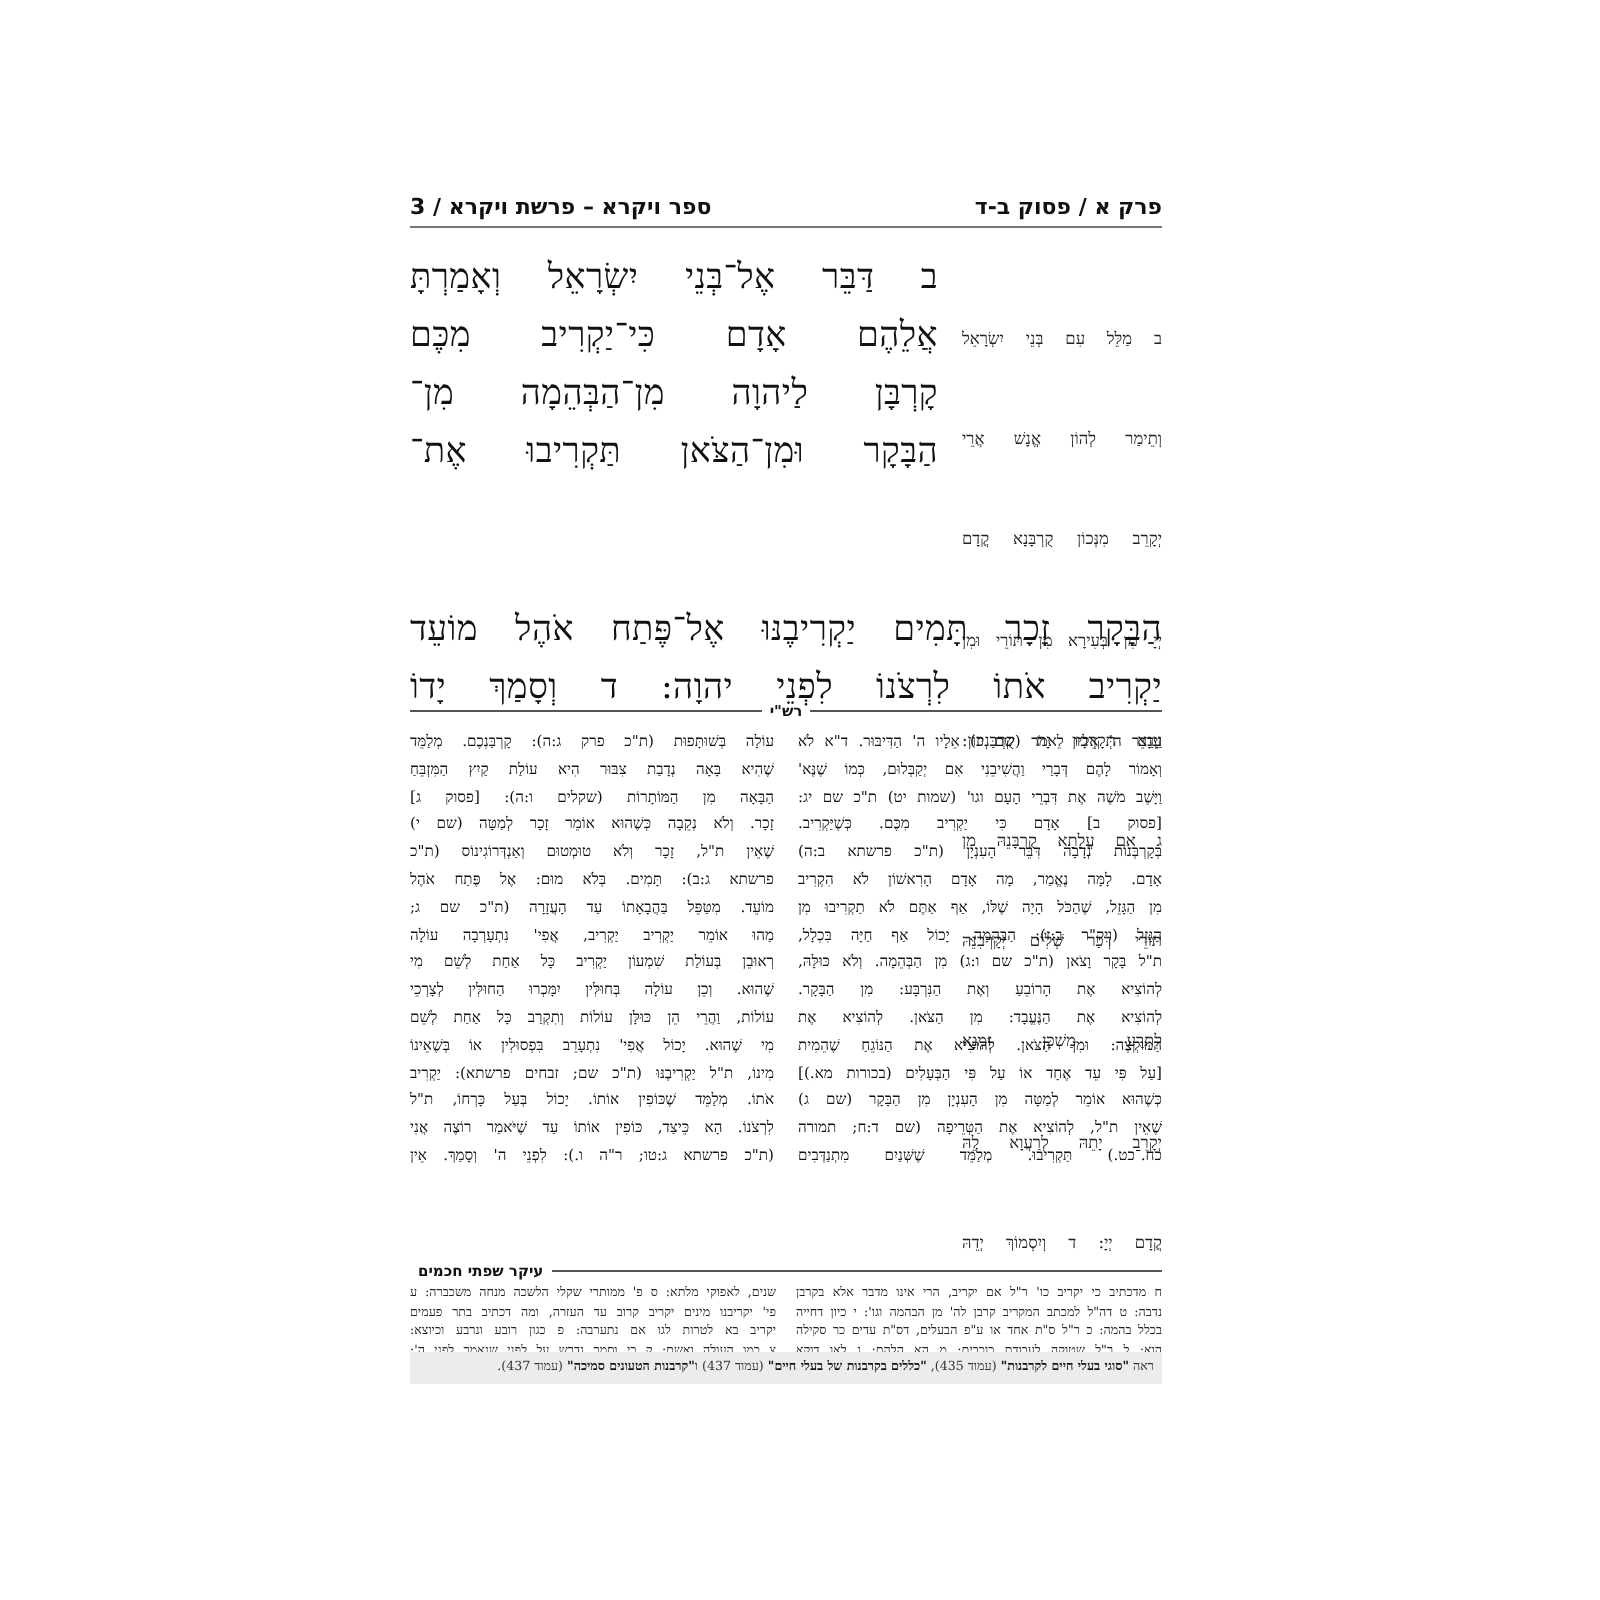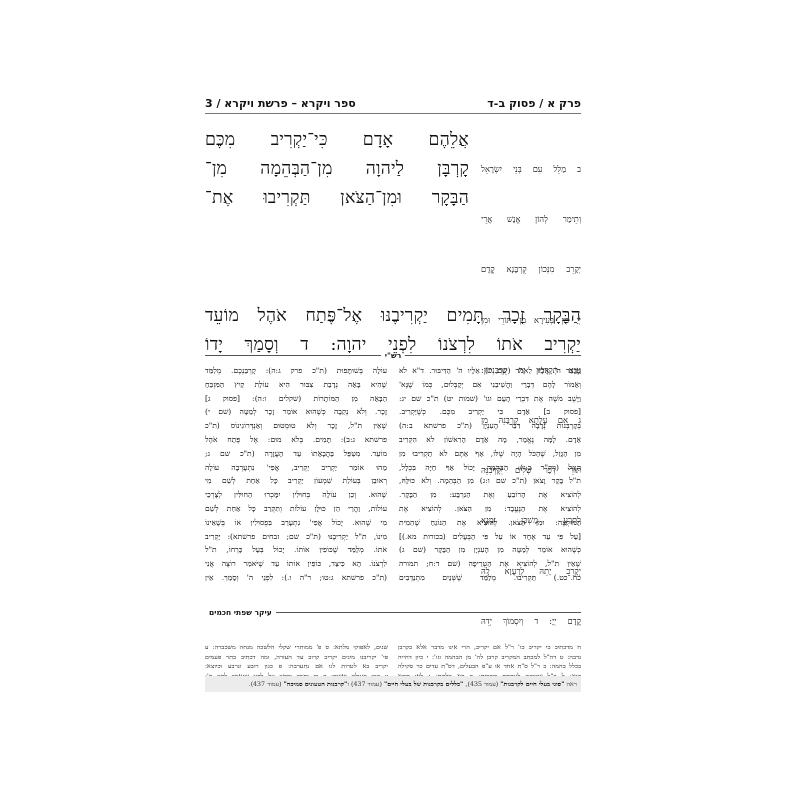--- a/index.html
+++ b/index.html
@@ -10,21 +10,21 @@
   .verse-area { position:absolute; top:33px; left:0; right:0; }
   .targum { position:absolute; right:0; top:0; width:100px; font-size:8.3px; line-height:11.2px; text-align:justify; text-align-last:justify; color:#222; }
   .targum div { white-space:nowrap; text-align-last:justify;margin-top:39px; }
   .mikra-lines-narrow { position:absolute; right:112px; top:0; width:264px; }
   .mikra-line { font-size:17.5px; line-height:29px; white-space:nowrap; text-align:justify; text-align-last:justify; font-weight:500; letter-spacing:0.2px; }
   .mikra-lines-wide { position:absolute; right:0; top:176px; width:376px; }
   .divider { position:absolute; left:0; right:0; height:10px; display:flex; align-items:center; }
   .divider .line { flex:1; border-top:1px solid #555; }
   .divider .label { font-size:7.5px; padding:0 4px; font-family:"DejaVu Sans", sans-serif; font-weight:bold; }
   .divider.rashi { top:258px; }
-  .divider.sifsei { top:515px;justify-content:space-between; }
+  .divider.sifsei { top:538px;justify-content:space-between; }
   .divider.sifsei .label { order:2; }
   .divider.sifsei .line { order:1; }
   .rashi-cols { position:absolute; top:272px; left:0; right:0; display:flex; gap:12px; }
   .rashi-col { flex:1; font-size:7.6px; line-height:13.8px; }
   .rashi-col div { white-space:nowrap; overflow:hidden; text-align:justify; text-align-last:justify; }
   .sifsei-cols { position:absolute; top:550px; left:0; right:0; display:flex; gap:10px; }
   .sifsei-col { flex:1; font-size:6.3px; line-height:9.6px; color:#222; }
   .sifsei-col div { white-space:nowrap; overflow:hidden; text-align:justify; text-align-last:justify; }
   .footer { position:absolute; top:584px; left:0; right:0; height:16px; background:#ececec; font-size:6.3px; line-height:16px; padding:0 4px; white-space:nowrap; overflow:hidden; color:#333; }
   .footer b { font-weight:bold; color:#111; }
@@ -47,20 +47,21 @@
       <div>יְיָ מִן בְּעִירָא מִן תּוֹרֵי וּמִן</div>
       <div>עָנָא תְּקָרְבוּן יָת קֻרְבַּנְכוֹן:</div>
       <div>ג אִם עֲלָתָא קֻרְבָּנֵהּ מִן</div>
       <div>תּוֹרֵי דְּכַר שְׁלִים יְקָרְבִנֵּהּ</div>
       <div>לִתְרַע מַשְׁכַּן זִמְנָא</div>
       <div>יְקָרֵב יָתֵהּ לְרַעֲוָא לֵהּ</div>
       <div>קֳדָם יְיָ: ד וְיִסְמוֹךְ יְדֵהּ</div>
     </div>
 
     <div class="mikra-lines-narrow">
+      <div class="mikra-line">ב דַּבֵּר אֶל־בְּנֵי יִשְׂרָאֵל וְאָמַרְתָּ</div>
       <div class="mikra-line">אֲלֵהֶם אָדָם כִּי־יַקְרִיב מִכֶּם</div>
       <div class="mikra-line">קָרְבָּן לַיהוָה מִן־הַבְּהֵמָה מִן־</div>
       <div class="mikra-line">הַבָּקָר וּמִן־הַצֹּאן תַּקְרִיבוּ אֶת־</div>
     </div>
 
     <div class="mikra-lines-wide">
       <div class="mikra-line">הַבָּקָר זָכָר תָּמִים יַקְרִיבֶנּוּ אֶל־פֶּתַח אֹהֶל מוֹעֵד</div>
       <div class="mikra-line">יַקְרִיב אֹתוֹ לִרְצֹנוֹ לִפְנֵי יהוָה: ד וְסָמַךְ יָדוֹ</div>
     </div>
   </div>

